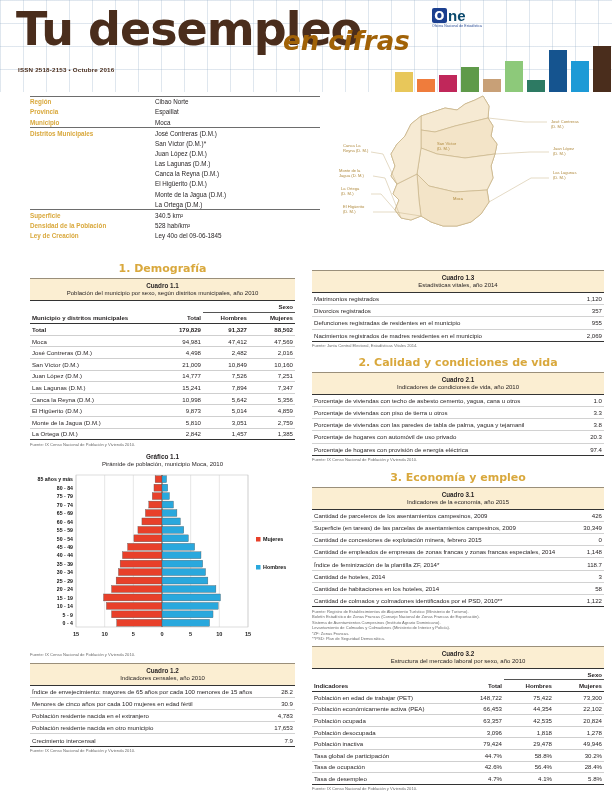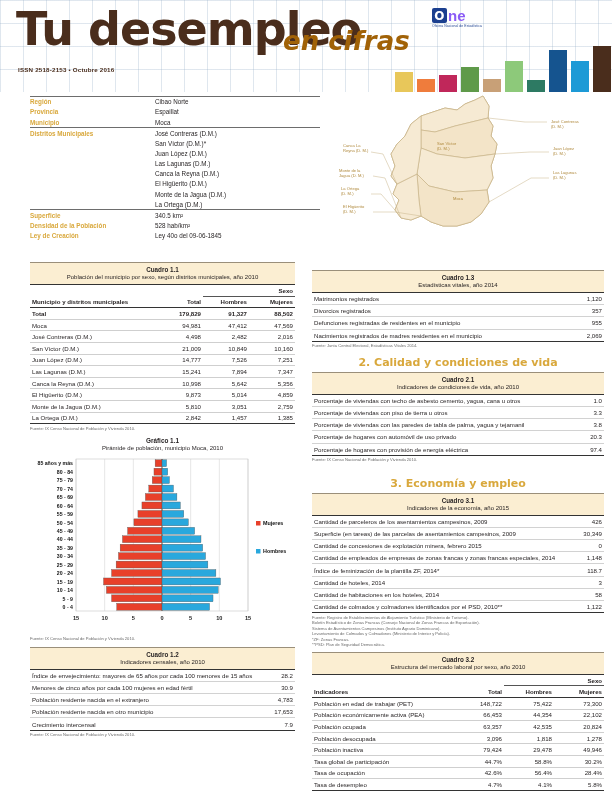--- a/index.html
+++ b/index.html
@@ -48,21 +48,21 @@
     position: absolute; right: 130px; top: 8px;
     text-align: center;
   }
   .logo-row { display:flex; align-items:center; }
   .logo-mark {
     width: 15px; height: 15px; background:#1b3f8f; color:#fff;
     border-radius: 2px; font-size: 12px; font-weight: bold;
     display:flex; align-items:center; justify-content:center;
     font-family:"DejaVu Sans", sans-serif;
   }
-  .logo-text { font-size: 15px; font-weight: bold; color:#8b5cf6; line-height:1; margin-left:1px;}
+  .logo-text { font-size: 15px; font-weight: bold; color:#0c4a6e; line-height:1; margin-left:1px;}
   .logo-tag { font-size: 3.4px; color:#1b3f8f; letter-spacing:.1px; margin-top:1px; }
 
   .barchart {
     position:absolute; bottom:0; left:0; right:0; height:46px;
     display:flex; align-items:flex-end; gap:0;
   }
   .barchart .bar { flex: 0 0 auto; }
 
   
   .info-wrap { position:absolute; left:30px; top:96px; width:290px; }
@@ -260,20 +260,21 @@
         <text x="14" y="80" class="mlbl"><tspan x="14" dy="0">Monte de la</tspan><tspan x="14" dy="5">Jagua (D. M.)</tspan></text>
         <text x="16" y="98" class="mlbl"><tspan x="16" dy="0">La Ortega</tspan><tspan x="16" dy="5">(D. M.)</tspan></text>
         <text x="18" y="116" class="mlbl"><tspan x="18" dy="0">El Higüerito</tspan><tspan x="18" dy="5">(D. M.)</tspan></text>
         <text x="128" y="108" class="mlbl"><tspan x="128" dy="0">Moca</tspan></text>
       </g>
   </svg>
 </div>
 
 <div class="col-left">
 
+  <h2 class="section-title">1. Demografía</h2>
 
   <div class="cuadro">
     <div class="cuadro-head">
       <div class="cuadro-id">Cuadro 1.1</div>
       <div class="cuadro-name">Población del municipio por sexo, según distritos municipales, año 2010</div>
     </div>
     <table class="dt">
       <thead>
         <tr>
           <th class="lbl hrule-top" rowspan="2" style="vertical-align:bottom">Municipio y distritos municipales</th>
@@ -524,21 +525,21 @@
           </tr>
           <tr>
             <td>Porcentaje de hogares con provisión de energía eléctrica</td>
             <td class="v">97.4</td>
           </tr>
         </tbody>
     </table>
     <div class="fuente">Fuente: IX Censo Nacional de Población y Vivienda 2010.</div>
   </div>
 
-  <h2 class="section-title" style="margin-top:14px">3. Economía y empleo</h2>
+  <h2 class="section-title" style="margin-top:8px">3. Economía y empleo</h2>
 
   <div class="cuadro">
     <div class="cuadro-head">
       <div class="cuadro-id">Cuadro 3.1</div>
       <div class="cuadro-name">Indicadores de la economía, año 2015</div>
     </div>
     <table class="it topline">
       <tbody id="c31-rows">
           <tr>
             <td>Cantidad de parceleros de los asentamientos campesinos, 2009</td>

